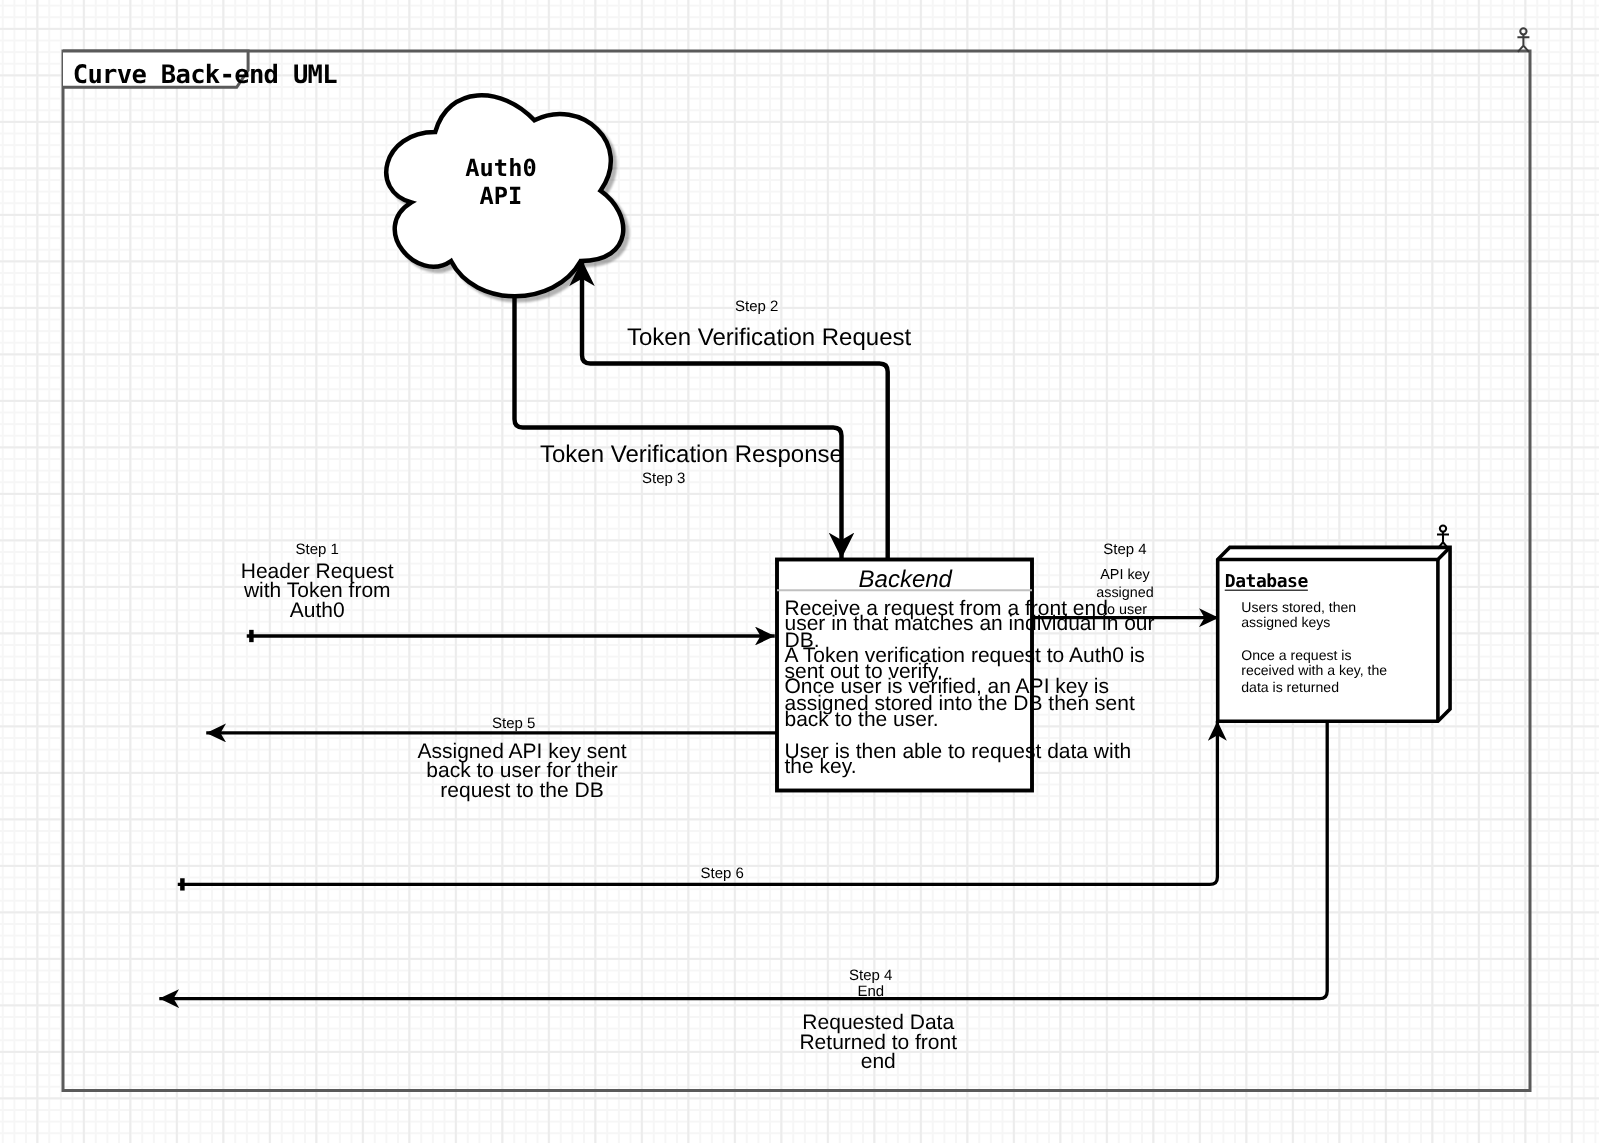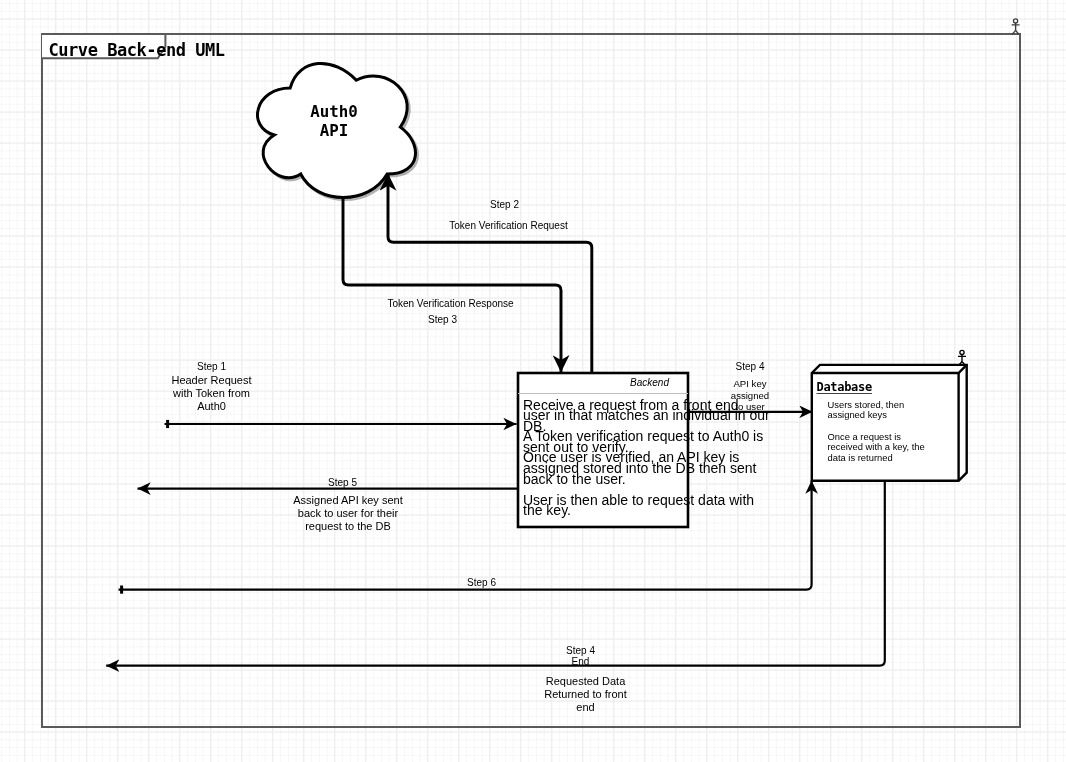--- a/index.html
+++ b/index.html
@@ -51,22 +51,21 @@
     left: 253px; top: 102px; width: 162px;
     font-family: "DejaVu Sans Mono", monospace;
     font-weight: bold;
     font-size: 15.8px;
     line-height: 19.4px;
     letter-spacing: 0px;
   }
   [data-name="backend-title"] {
     left: 518px; top: 376.5px; width: 171px;
     font-style: italic;
-    font-size: 10px;
-    margin-left: 46px;
+    font-size: 16px;
   }
   [data-name="backend-body"] {
     left: 523px; top: 399.5px; width: 172px;
     text-align: left;
     font-size: 14px;
     line-height: 10.6px;
     white-space: pre;
   }
   [data-name="database-title"] {
     left: 816.5px; top: 380px; width: 140px;
@@ -88,22 +87,22 @@
     white-space: pre;
   }
   .steplbl {
     position: absolute;
     font-family: "Liberation Sans", sans-serif;
     color: #000000;
     text-align: center;
     white-space: pre;
   }
   .stepnum { font-size: 10px; line-height: 11.2px; }
-  .steptext { font-size: 11px; line-height: 13.1px; }
-  .big { font-size: 10px; line-height: 14px; }
+  .steptext { font-size: 14px; line-height: 13.1px; }
+  .big { font-size: 16px; line-height: 14px; }
   .small { font-size: 9.6px; line-height: 11.5px; }
 </style>
 </head>
 <body>
 
 <div id="canvas" data-name="diagram-canvas">
   <svg class="layer" data-name="diagram-shapes" viewBox="0 0 1066 762">
     <defs>
       <filter id="dropshadow" x="-20%" y="-20%" width="150%" height="150%">
         <feOffset in="SourceAlpha" dx="2.4" dy="2.4" result="off"></feOffset>

